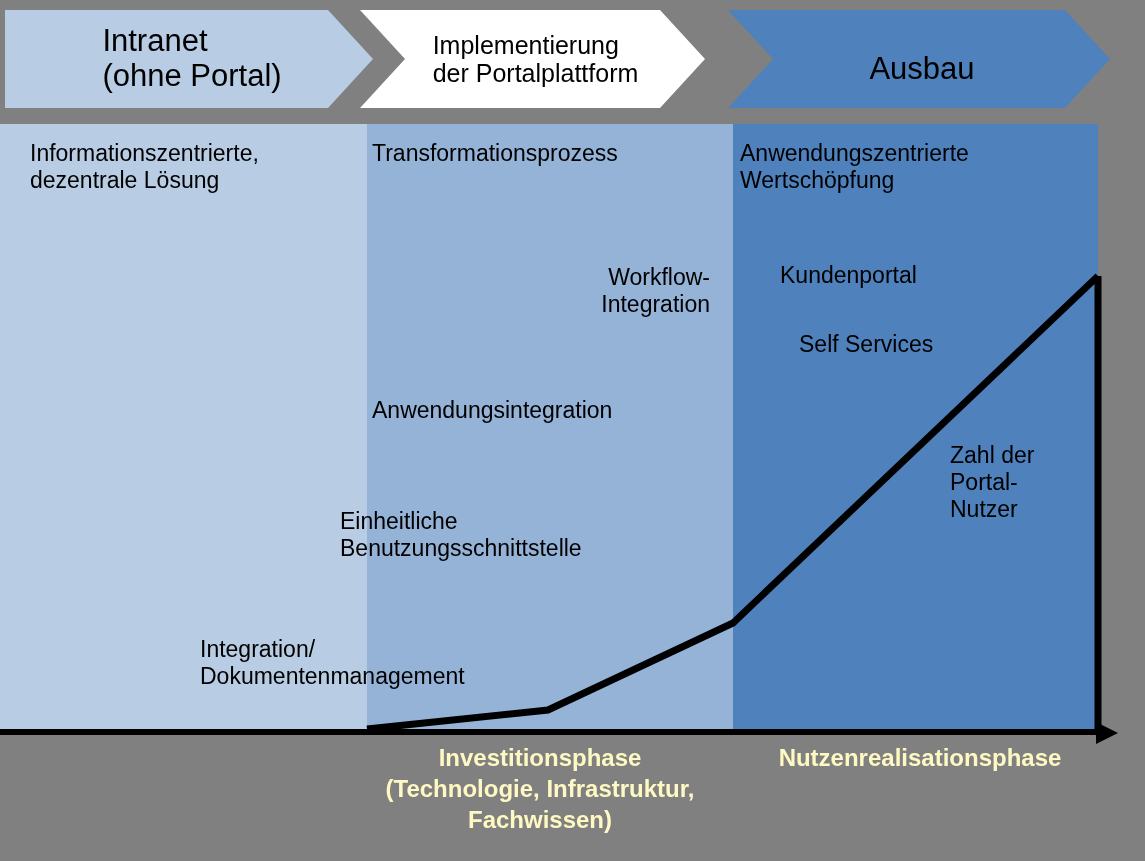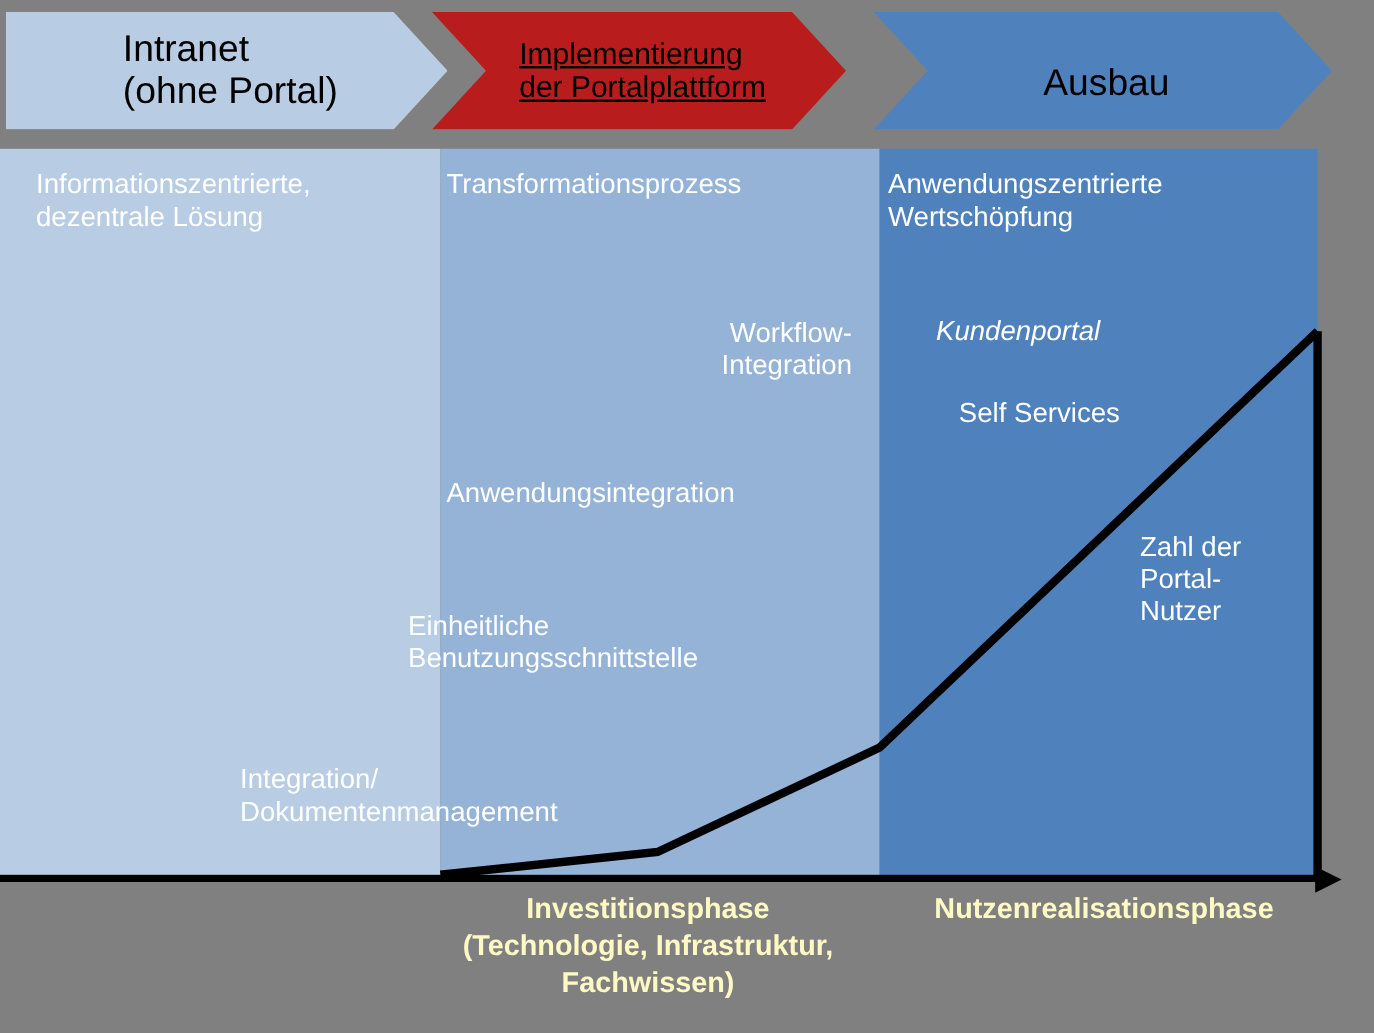--- a/index.html
+++ b/index.html
@@ -15,37 +15,37 @@
 
   
   .arrow-band{position:absolute;left:0;top:0;width:1145px;height:124px;}
   .arrow{
     position:absolute;top:10px;height:98px;
     display:flex;align-items:center;justify-content:center;
     text-align:left;color:#000;line-height:1.12;
   }
   .arrow.a1{left:5px;width:368px;background:#b8cce4;
     clip-path:polygon(0 0, 323px 0, 368px 49px, 323px 98px, 0 98px);}
-  .arrow.a2{left:360px;width:345px;background:#b91c1c;
-    clip-path:polygon(0 0, 300px 0, 345px 49px, 300px 98px, 0 98px, 45px 49px);text-decoration:underline;}
+  .arrow.a2{left:360px;width:345px;background:#ffffff;
+    clip-path:polygon(0 0, 300px 0, 345px 49px, 300px 98px, 0 98px, 45px 49px);}
   .arrow.a3{left:728px;width:382px;background:#4f81bd;
     clip-path:polygon(0 0, 337px 0, 382px 49px, 337px 98px, 0 98px, 45px 49px);}
   .arrow-label{padding:0 46px 0 52px;white-space:pre-line;}
   .a1 .arrow-label{font-size:31px;}
   .a2 .arrow-label{font-size:25px;}
   .a3 .arrow-label{font-size:31px;margin-top:20px;}
 
   
   .panel{position:absolute;top:124px;height:608px;}
   .panel.p1{left:0;width:367px;background:#b8cce4;}
   .panel.p2{left:367px;width:366px;background:#95b3d7;}
   .panel.p3{left:733px;width:365px;background:#4f81bd;}
 
   
-  .txt{position:absolute;color:#ffffff;white-space:pre-line;line-height:1.18;}
+  .txt{position:absolute;color:#000000;white-space:pre-line;line-height:1.18;}
   .c-left{text-align:left;}
   .c-center{text-align:left;}
   .c-right{text-align:right;}
 
   
   .axis{position:absolute;left:0;top:729px;width:1098px;height:6px;background:#000;}
   .axis-head{
     position:absolute;left:1096px;top:722px;width:0;height:0;
     border-top:11px solid transparent;border-bottom:11px solid transparent;
     border-left:22px solid #000;
@@ -90,21 +90,21 @@
 
   <div class="txt c-center" style="left:340px;top:508px;width:350px;font-size:23px;">Einheitliche
 Benutzungsschnittstelle</div>
 
   <div class="txt c-center" style="left:200px;top:636px;width:330px;font-size:23px;">Integration/
 Dokumentenmanagement</div>
 
   <div class="txt c-center" style="left:740px;top:140px;width:355px;font-size:23px;">Anwendungszentrierte
 Wertschöpfung</div>
 
-  <div class="txt c-center" style="left:780px;top:262px;width:290px;font-size:23px;font-style:italic;">Kundenportal</div>
+  <div class="txt c-center" style="left:780px;top:262px;width:290px;font-size:23px;">Kundenportal</div>
 
   <div class="txt c-left" style="left:762px;top:331px;width:290px;font-size:23px;margin-left:37px;">Self Services</div>
 
 
   <div class="txt c-center" style="left:950px;top:442px;width:140px;font-size:23px;">Zahl der
 Portal-
 Nutzer</div>
 
   <svg class="growth-svg" viewBox="0 0 1145 861" xmlns="http://www.w3.org/2000/svg">
     <polyline points="367,729 548,710 733,623 1098,276" fill="none" stroke="#000000" stroke-width="7" stroke-linejoin="miter" stroke-linecap="butt"></polyline>

